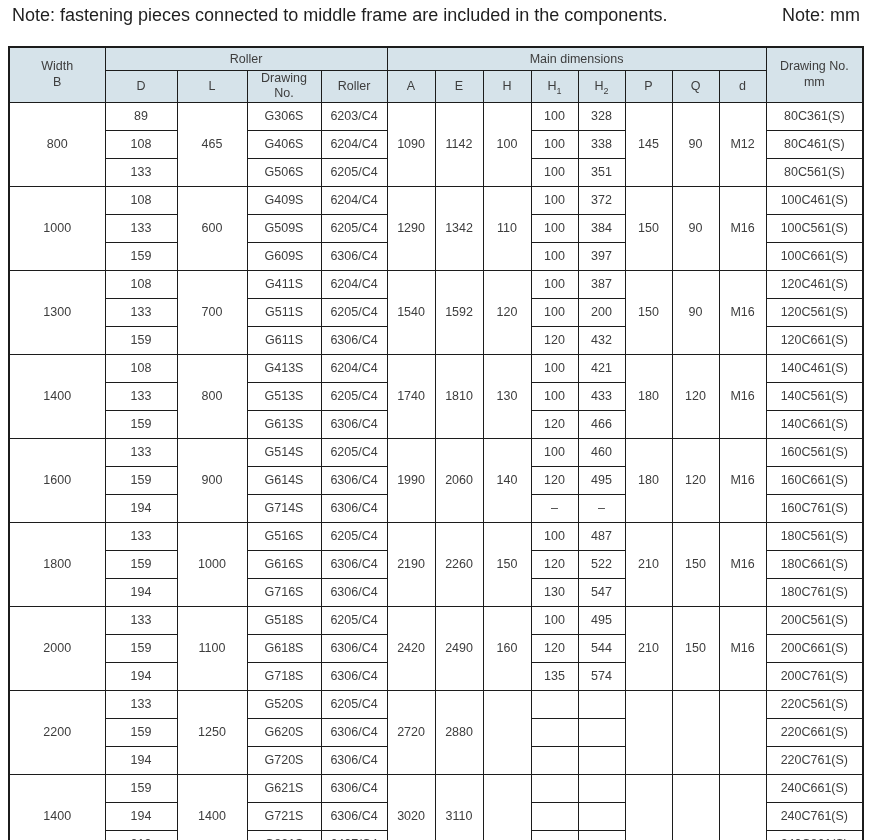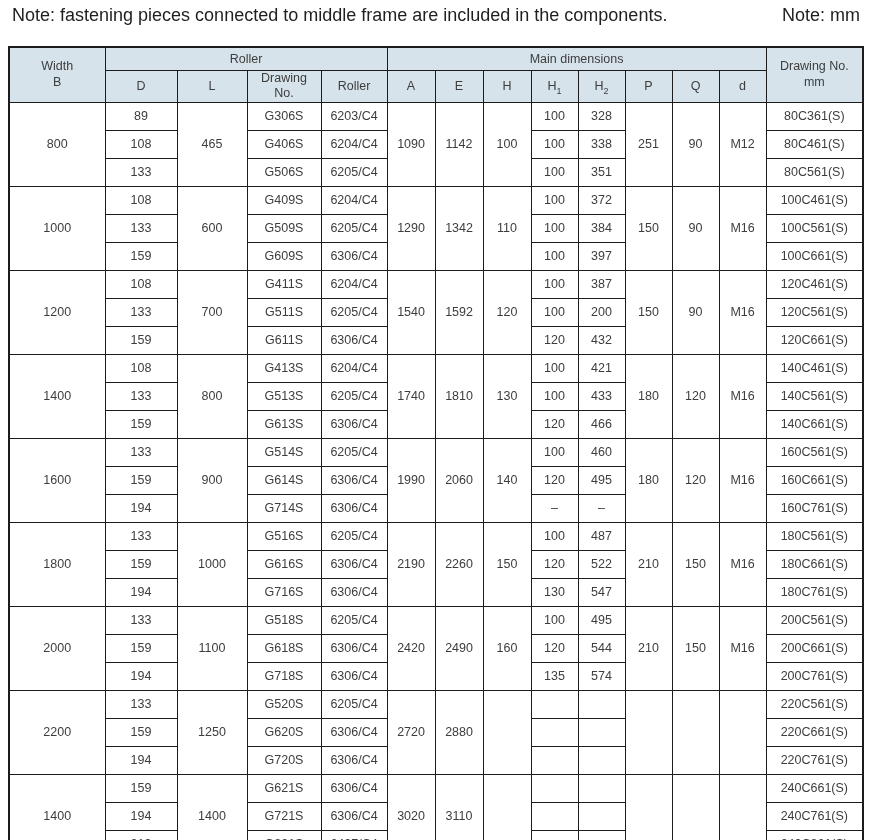--- a/index.html
+++ b/index.html
@@ -87,21 +87,21 @@
         <td rowspan="3">800</td>
         <td>89</td>
         <td rowspan="3">465</td>
         <td>G306S</td>
         <td>6203/C4</td>
         <td rowspan="3">1090</td>
         <td rowspan="3">1142</td>
         <td rowspan="3">100</td>
         <td>100</td>
         <td>328</td>
-        <td rowspan="3">251</td>
+        <td rowspan="3">145</td>
         <td rowspan="3">90</td>
         <td rowspan="3">M12</td>
         <td>80C361(S)</td>
       </tr>
       <tr>
         <td>108</td>
         <td>G406S</td>
         <td>6204/C4</td>
         <td>100</td>
         <td>338</td>
@@ -141,21 +141,21 @@
       </tr>
       <tr>
         <td>159</td>
         <td>G609S</td>
         <td>6306/C4</td>
         <td>100</td>
         <td>397</td>
         <td>100C661(S)</td>
       </tr>
       <tr>
-        <td rowspan="3">1200</td>
+        <td rowspan="3">1300</td>
         <td>108</td>
         <td rowspan="3">700</td>
         <td>G411S</td>
         <td>6204/C4</td>
         <td rowspan="3">1540</td>
         <td rowspan="3">1592</td>
         <td rowspan="3">120</td>
         <td>100</td>
         <td>387</td>
         <td rowspan="3">150</td>

